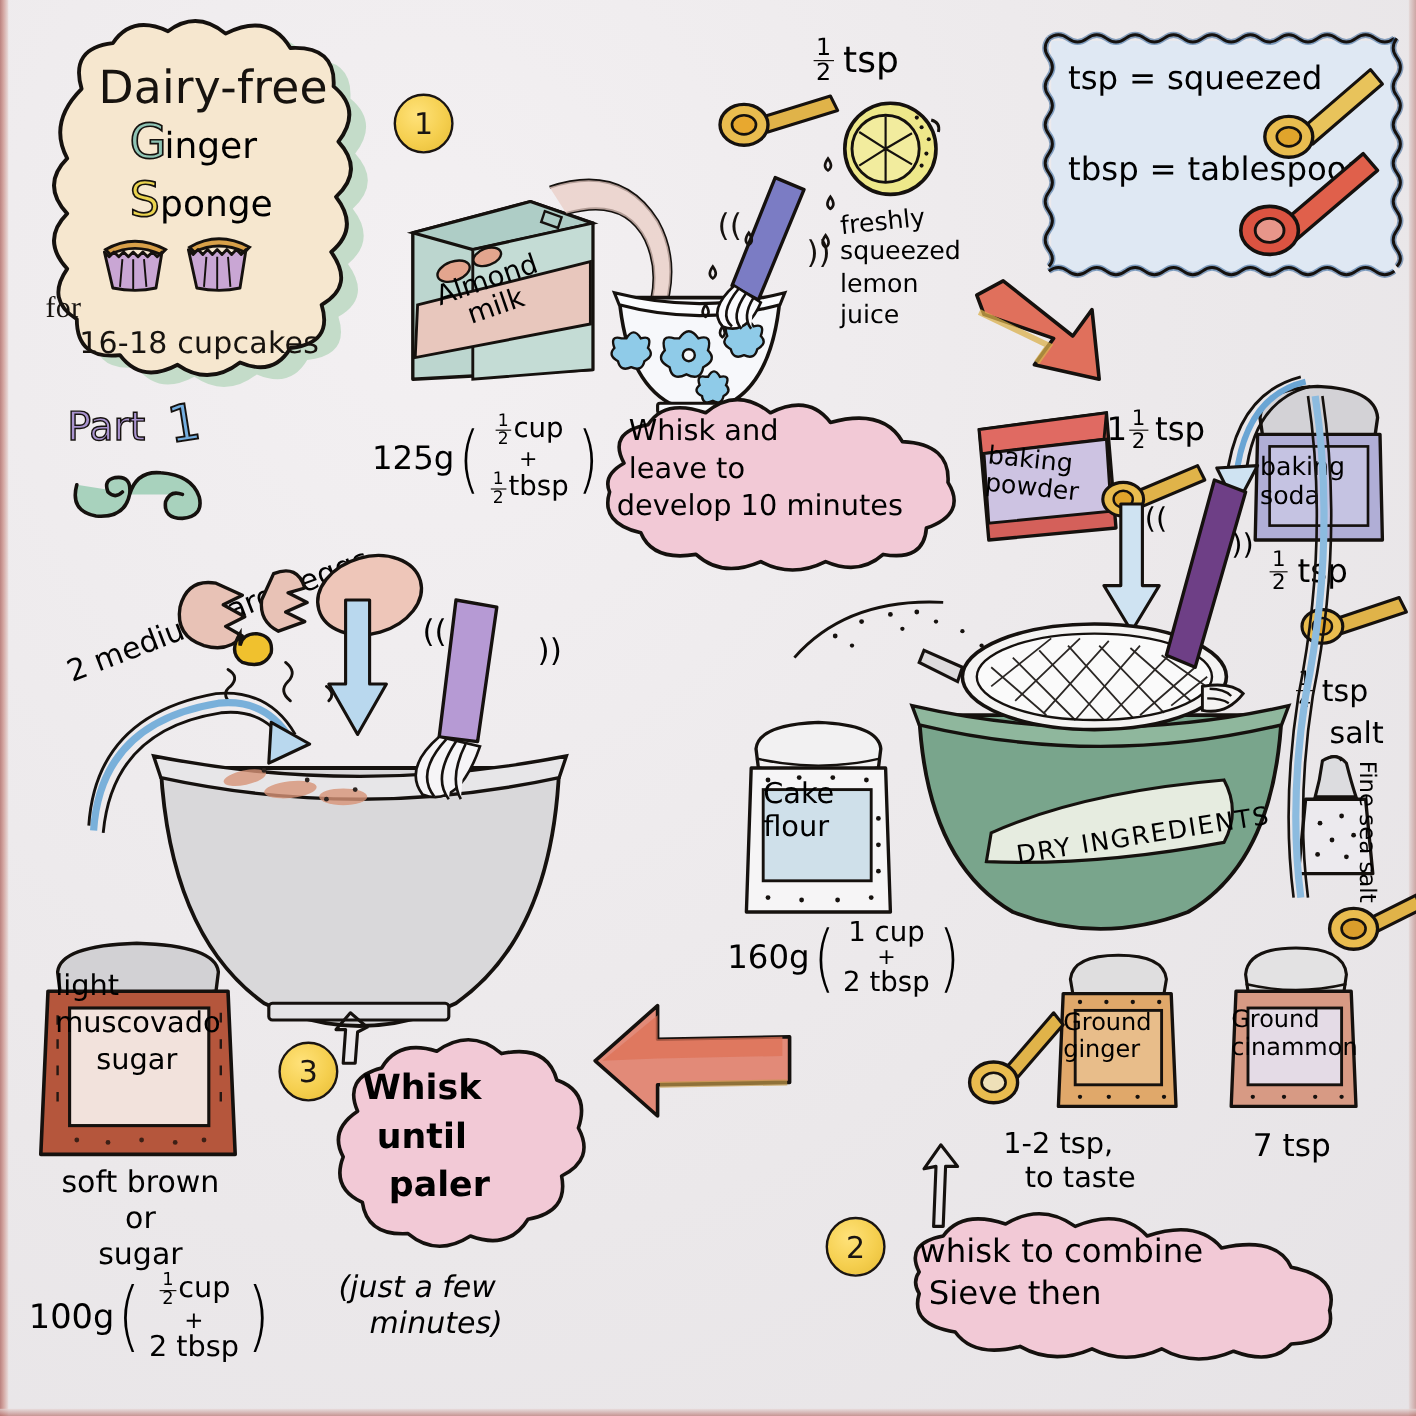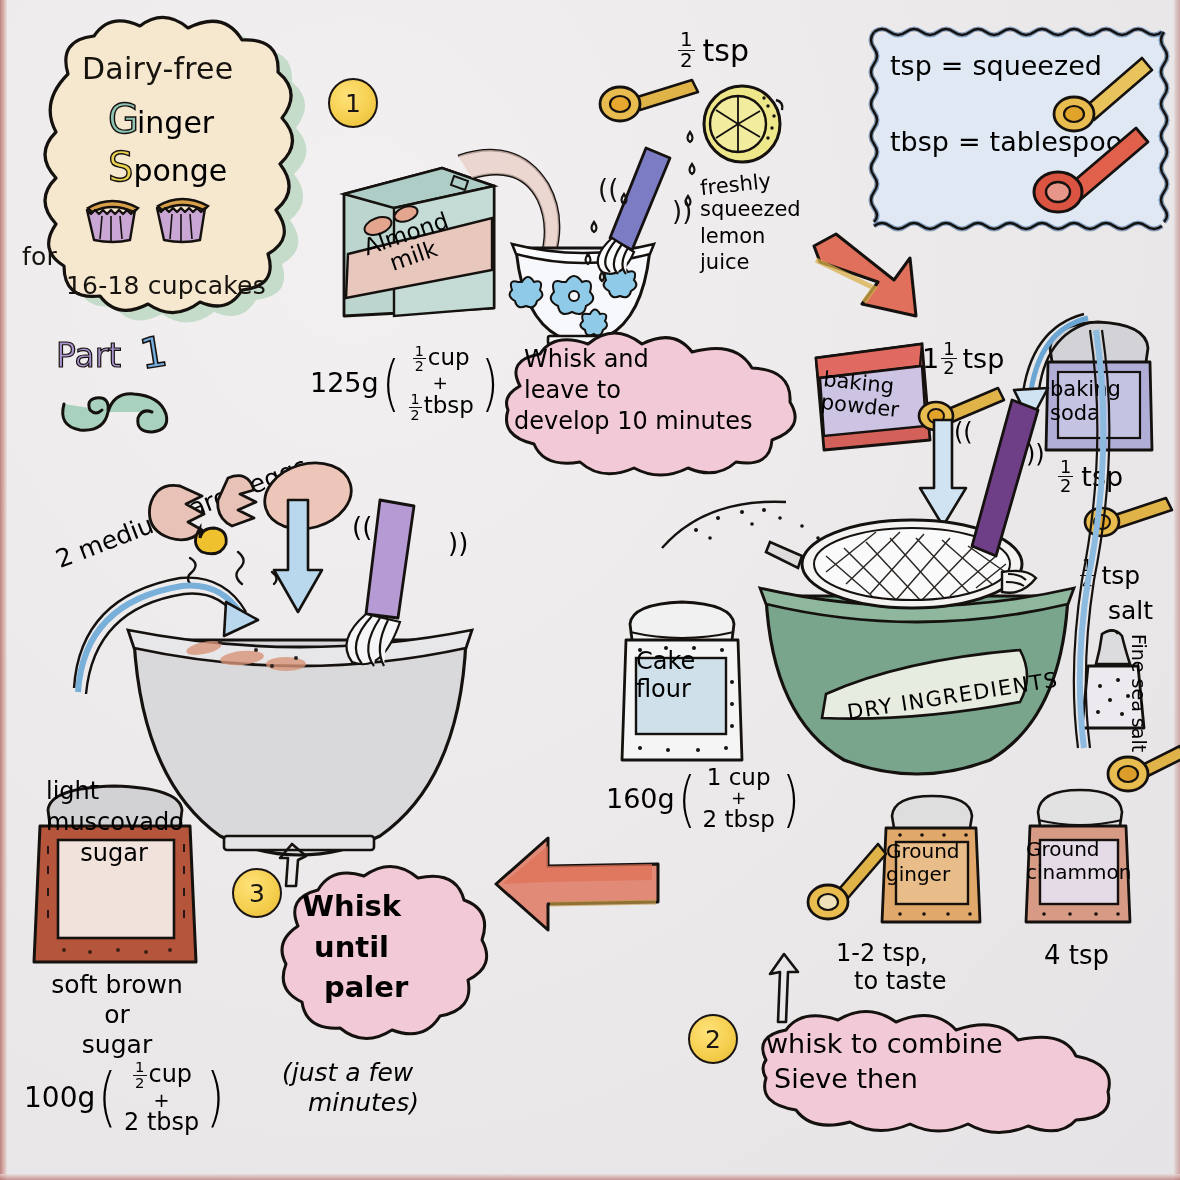--- a/index.html
+++ b/index.html
@@ -20,21 +20,21 @@
   #edgeR{position:absolute;right:0;top:0;width:6px;height:1180px;
     background:linear-gradient(270deg,#c08a86 0%, #e3d5d4 100%);opacity:.7;}
   #edgeB{position:absolute;left:0;bottom:0;height:6px;width:1180px;
     background:linear-gradient(0deg,#b8736f 0%, #e6d9d8 100%);opacity:.7;}
 
   .abs{position:absolute;}
   svg{overflow:visible;display:block;}
 
   
   .txt{position:absolute;line-height:1.12;color:#17130f;letter-spacing:.2px;}
-  .t-title{font-size:30px;}
+  .t-title{font-size:38px;}
   .t-med{font-size:25px;}
 
   .frac{display:inline-block;vertical-align:-.42em;text-align:center;font-size:.62em;line-height:1;margin:0 2px;}
   .frac .n{display:block;border-bottom:1.6px solid #17130f;padding:0 2px;}
   .frac .d{display:block;padding:0 2px;}
 
   .brace{display:inline-flex;align-items:center;gap:4px;}
   .bracechar{font-size:2.45em;line-height:.8;font-weight:300;transform:scaleX(.75);}
   .stack{display:inline-block;text-align:center;line-height:1.02;font-size:.92em;}
 
@@ -86,21 +86,21 @@
            L48 48 Q31 52 12 48 Z" fill="#c9a6d4" stroke="#15110e" stroke-width="2.4" stroke-linejoin="round"></path>
   <path d="M20 24 L18 47 M29 24 L29 49 M38 24 L40 47" stroke="#15110e" stroke-width="1.6" fill="none"></path>
 </svg>
 <svg class="abs" style="left:152px;top:190px;" width="62" height="54" viewBox="0 0 62 54">
   <path d="M6 16 Q30 2 56 16 L52 20 Q30 10 10 20 Z" fill="#d8a049" stroke="#15110e" stroke-width="2.4"></path>
   <path d="M5 18 L9 22 L13 18 L17 22 L21 18 L25 22 L29 18 L33 22 L37 18 L41 22 L45 18 L49 22 L53 18
            L48 50 Q31 54 12 50 Z" fill="#c9a6d4" stroke="#15110e" stroke-width="2.4" stroke-linejoin="round"></path>
   <path d="M20 24 L18 49 M29 24 L29 51 M38 24 L40 49" stroke="#15110e" stroke-width="1.6" fill="none"></path>
 </svg>
 
-<div class="txt t-med" style="left:22px;top:243px;">for</div>
+<div class="txt t-med" style="left:38px;top:243px;font-family:Liberation Serif, serif;">for</div>
 <div class="txt t-med" style="left:66px;top:272px;">16-18 cupcakes</div>
 
 <div class="abs" style="left:56px;top:336px;display:flex;align-items:baseline;gap:9px;">
   <span style="font-size:33px;color:#a994cf;-webkit-text-stroke:1.2px #15110e;">Part</span>
 </div>
 <div class="abs" style="left:140px;top:328px;font-size:42px;color:#74aee0;-webkit-text-stroke:1.6px #15110e;transform:rotate(-9deg);">1</div>
 <svg class="abs" style="left:56px;top:382px;" width="126" height="56" viewBox="0 0 126 56">
   <path d="M8 22 Q2 44 24 48 Q48 50 52 30 Q54 14 40 16 Q30 18 34 28 Q40 34 46 28
            M52 30 Q58 10 78 12 Q104 14 110 32 Q114 48 96 50 Q80 50 82 36 Q86 26 96 30" fill="#a8d2bd" stroke="#15110e" stroke-width="3" stroke-linecap="round"></path>
 </svg>
@@ -473,21 +473,21 @@
     <circle cx="30" cy="128" r="1.8"></circle>
       <circle cx="56" cy="128" r="1.8"></circle>
       <circle cx="82" cy="128" r="1.8"></circle>
       <circle cx="104" cy="128" r="1.8"></circle>
   </g>
 </svg>
 <div class="abs" style="left:1026px;top:838px;font-size:20px;line-height:1.14;">
   <div>Ground</div>
   <div>cinammon</div>
 </div>
-<div class="abs" style="left:1044px;top:940px;font-size:26px;">4 tsp</div>
+<div class="abs" style="left:1044px;top:940px;font-size:26px;">7 tsp</div>
 
 <div class="badge" style="left:688px;top:1014px;">2</div>
 <svg class="abs" style="left:746px;top:1012px;" width="378" height="120" viewBox="0 0 378 120">
   <path d="M20 48 Q8 24 40 18 Q56 -4 92 8 Q122 -10 150 10 Q188 -6 210 18 Q252 4 272 28
            Q318 18 330 44 Q370 52 362 80 Q368 106 330 108 Q314 126 282 114 Q250 128 222 112
            Q192 126 164 112 Q132 126 104 110 Q66 120 50 98 Q12 92 20 66 Q14 56 20 48 Z" fill="#f2c9d6" stroke="#15110e" stroke-width="3" stroke-linejoin="round"></path>
 </svg>
 <div class="abs" style="left:774px;top:1026px;font-size:27px;line-height:1.3;">
   <div style="margin-left:-8px;">whisk to combine</div>
   <div>Sieve then</div>
@@ -559,21 +559,21 @@
              M166 62 l0 8 M166 84 l0 8 M166 106 l0 8 M166 128 l0 8"></path>
   </g>
   <g fill="#3d2016">
     <circle cx="46" cy="168" r="2"></circle>
       <circle cx="72" cy="170" r="2"></circle>
       <circle cx="100" cy="168" r="2"></circle>
     <circle cx="128" cy="170" r="2"></circle>
       <circle cx="152" cy="168" r="2"></circle>
   </g>
 </svg>
-<div class="abs" style="left:46px;top:776px;font-size:24px;line-height:1.3;text-align:center;width:136px;">
+<div class="abs" style="left:46px;top:806px;font-size:24px;line-height:1.3;text-align:center;width:136px;">
   <div style="text-align:left;">light</div>
   <div>muscovado</div>
   <div>sugar</div>
 </div>
 <div class="abs" style="left:22px;top:970px;font-size:25px;line-height:1.2;text-align:center;width:190px;">
   <div>soft brown</div>
   <div>or</div>
   <div>sugar</div>
 </div>
 <div class="abs" style="left:24px;top:1060px;display:flex;align-items:center;">

